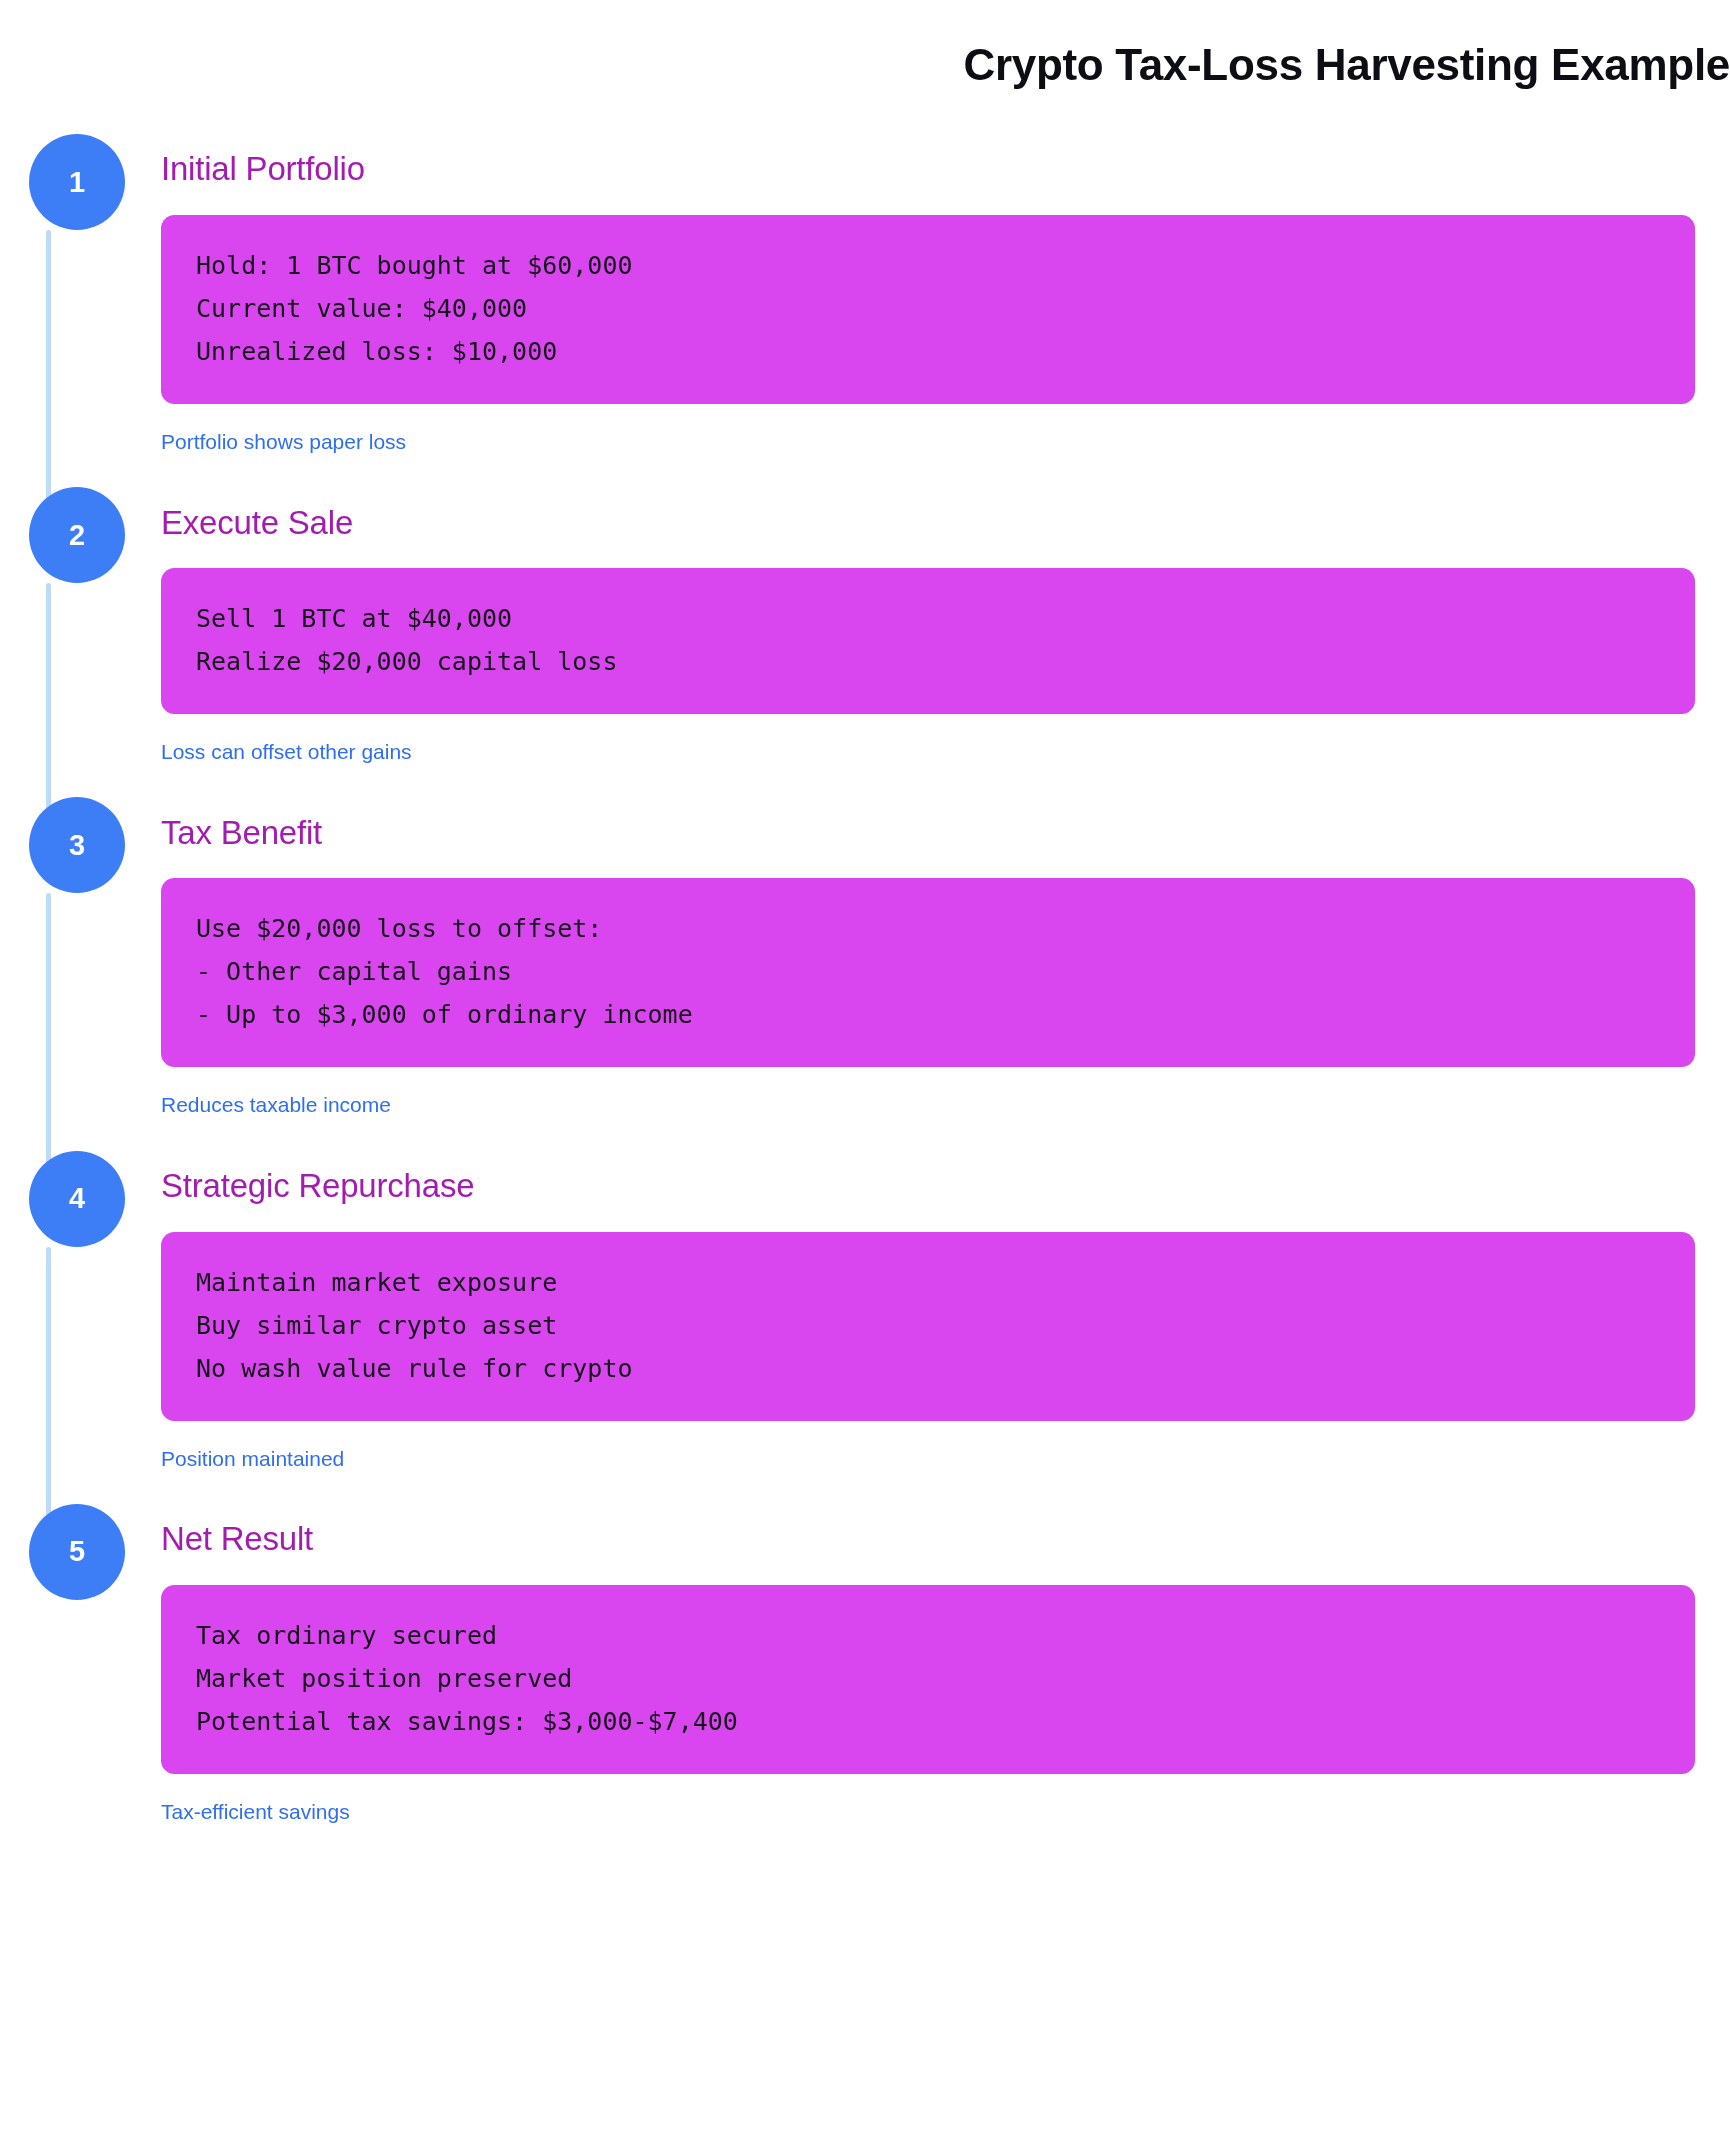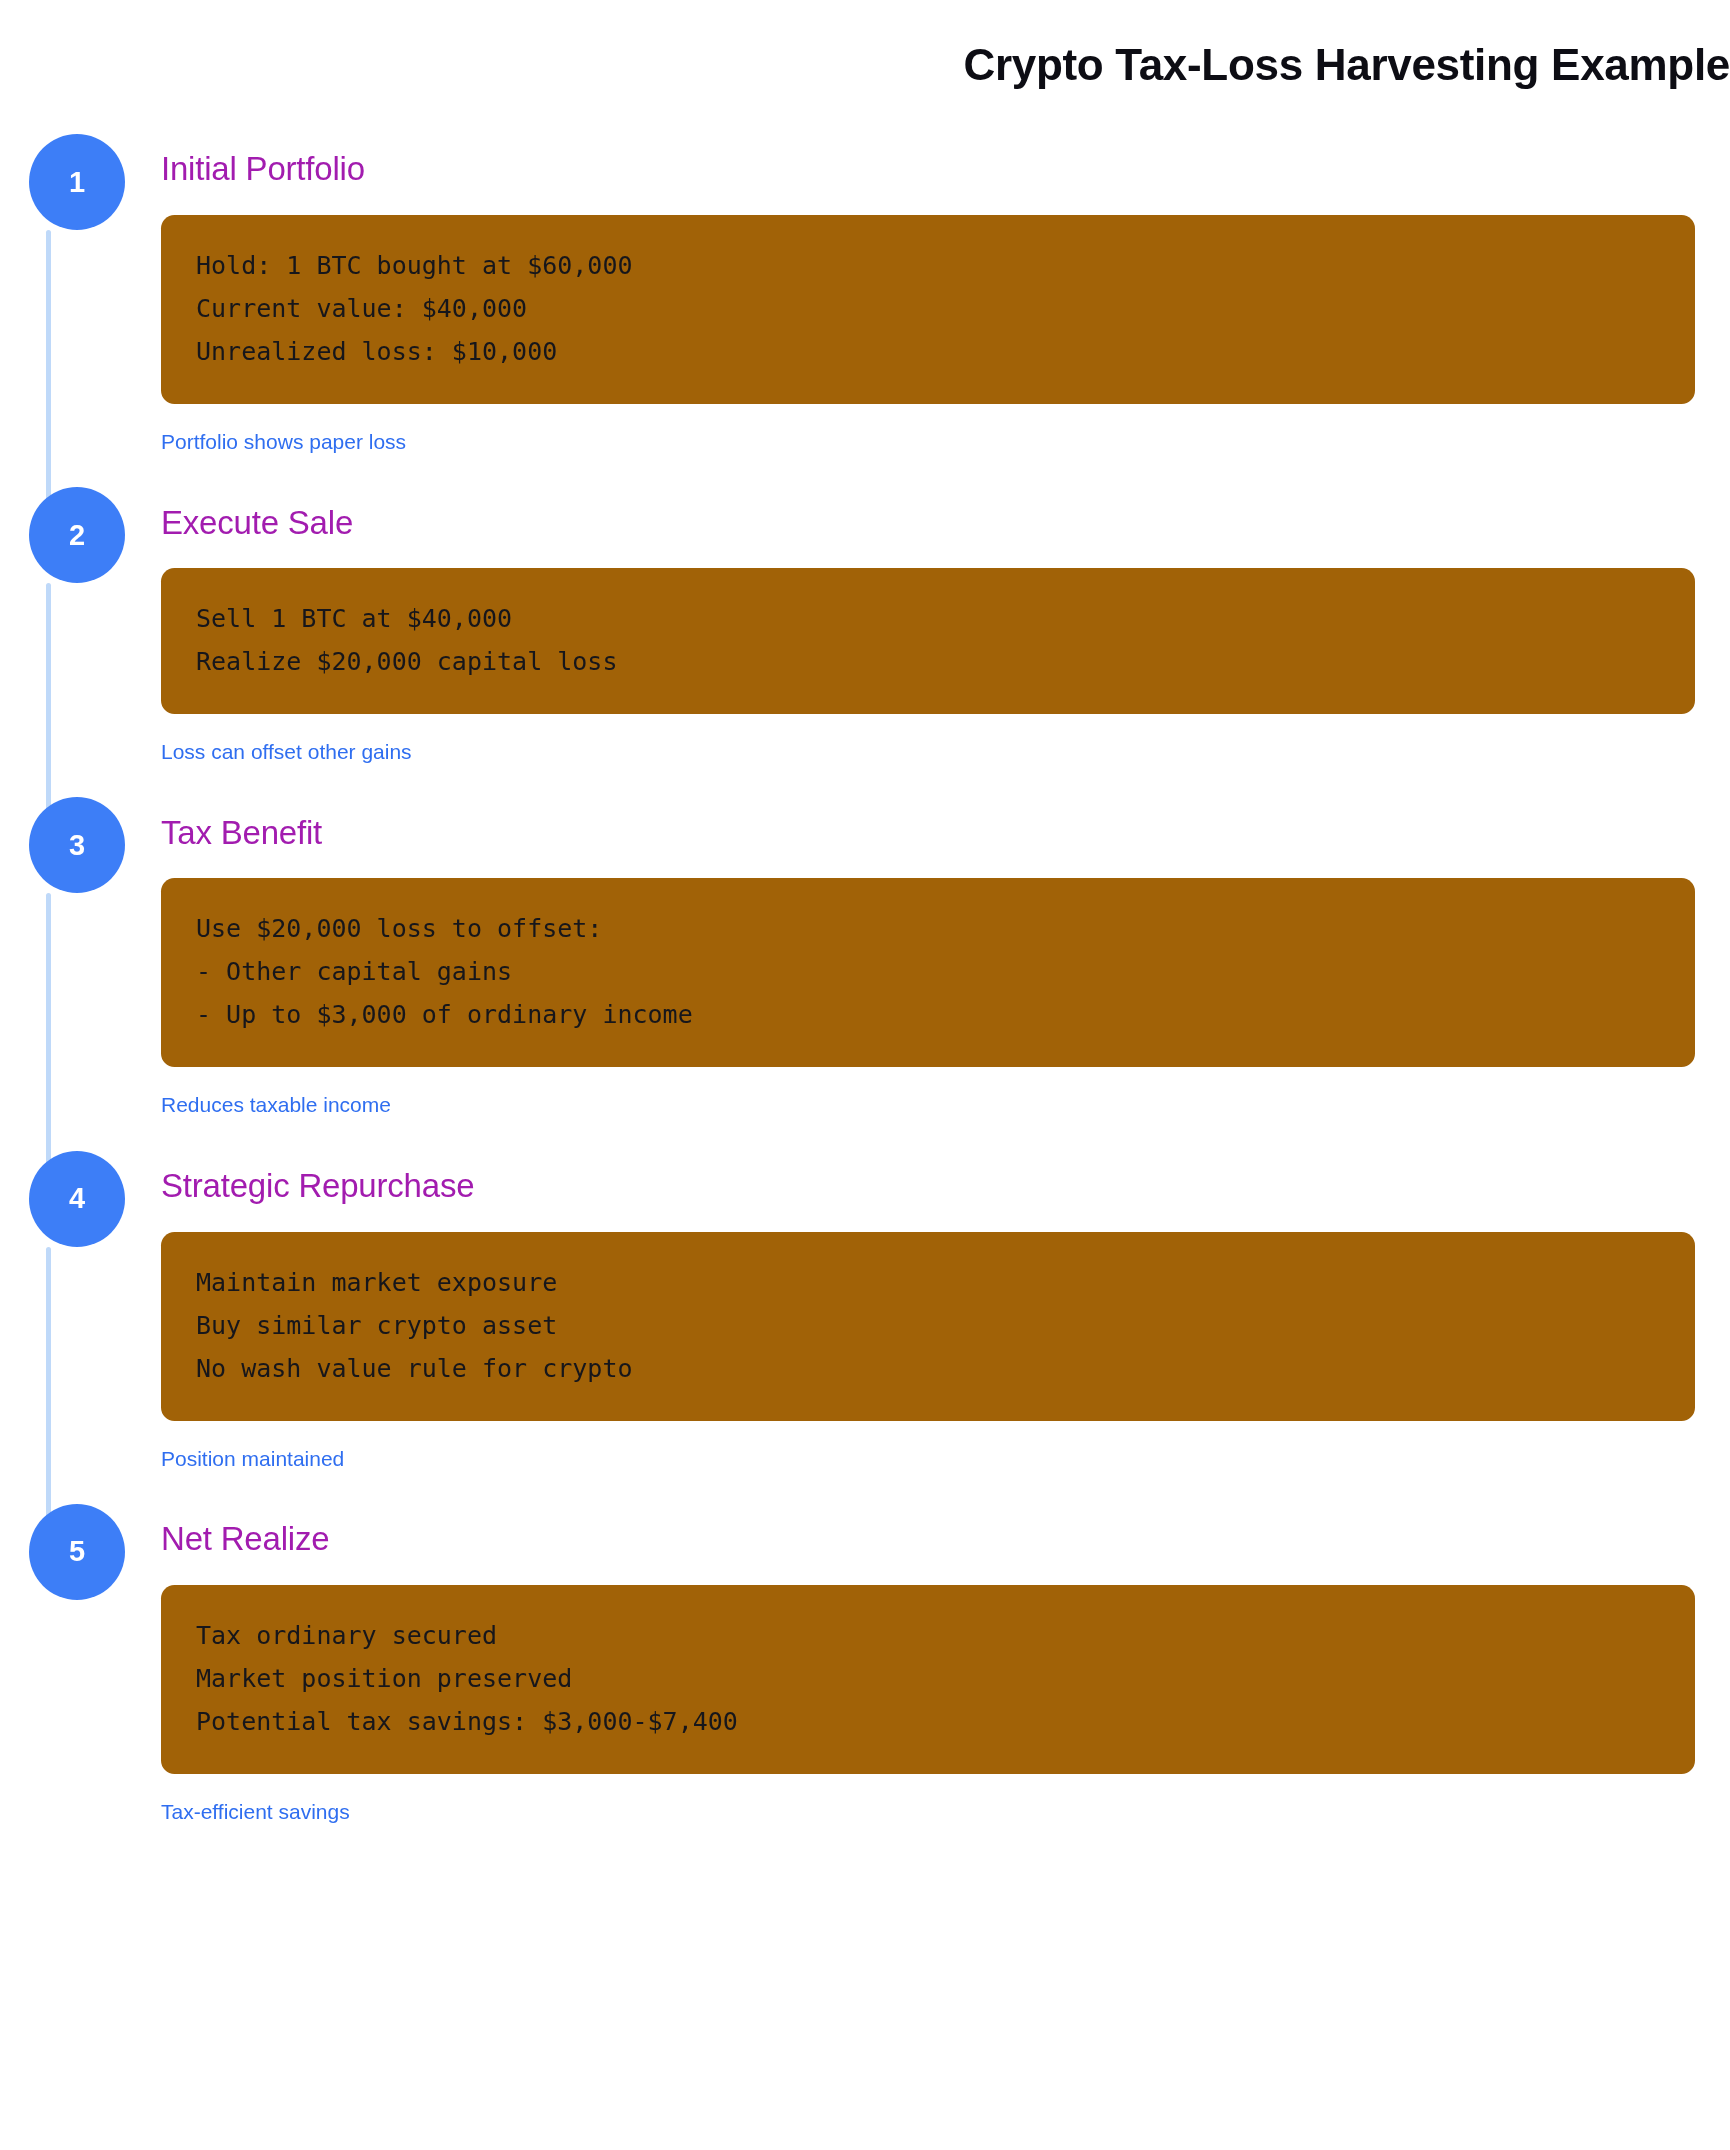--- a/index.html
+++ b/index.html
@@ -76,21 +76,21 @@
     font-size: 33px;
     font-weight: 500;
     color: #a21caf;
     margin: 0;
     padding-top: 15.4px;
     line-height: 1.2;
     letter-spacing: -0.2px;
   }
   .code-card {
     margin-top: 26px;
-    background: #a16207;
+    background: #d946ef;
     border-radius: 13.4px;
     padding: 29px 35px 31px 35px;
     box-sizing: border-box;
     max-width: 1534px;
   }
   .code-line {
     font-family: "DejaVu Sans Mono", "Liberation Mono", monospace;
     font-size: 25px;
     line-height: 43px;
     color: #16161b;
@@ -184,21 +184,21 @@
       </div>
     </div>
 
     <div class="spacer-small"></div>
 
     <div class="step">
       <div class="step-badge-col">
         <div class="badge">5</div>
       </div>
       <div class="step-body">
-        <h2 class="step-heading">Net Realize</h2>
+        <h2 class="step-heading">Net Result</h2>
         <div class="code-card">
           <div class="code-line">Tax ordinary secured</div>
           <div class="code-line">Market position preserved</div>
           <div class="code-line">Potential tax savings: $3,000-$7,400</div>
         </div>
         <div class="step-note">Tax-efficient savings</div>
       </div>
     </div>
 
   </div>

